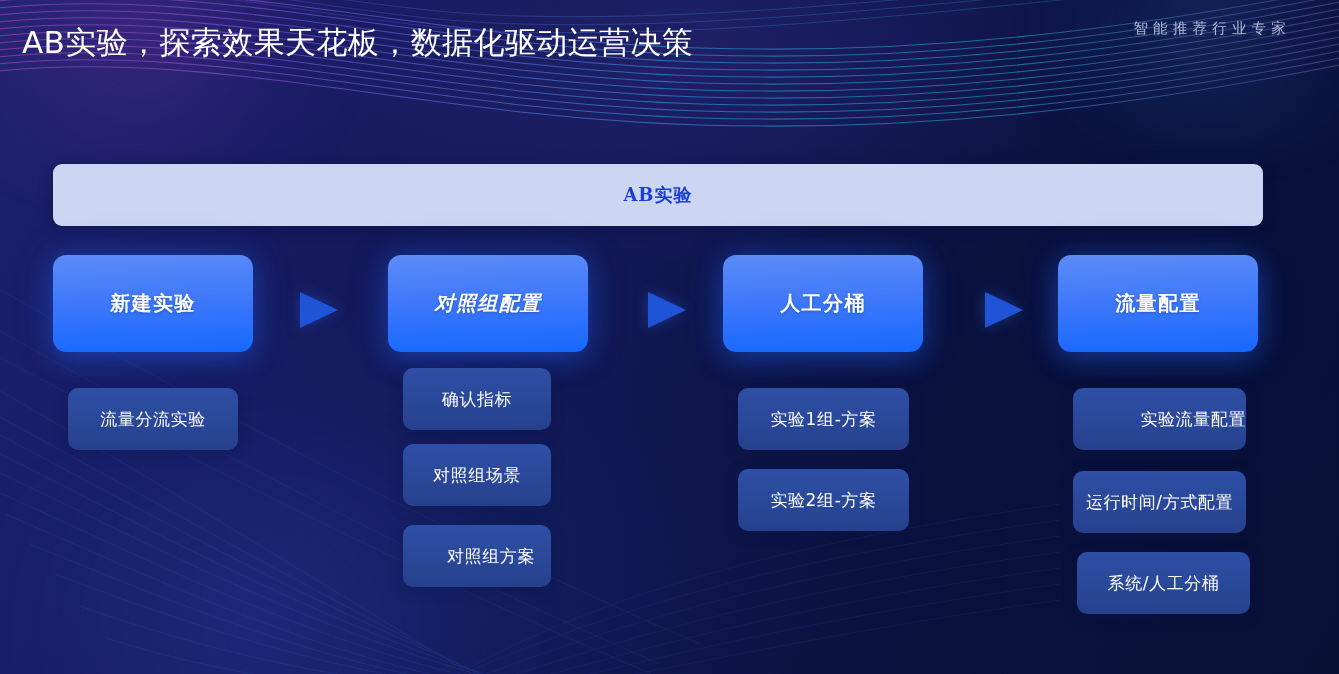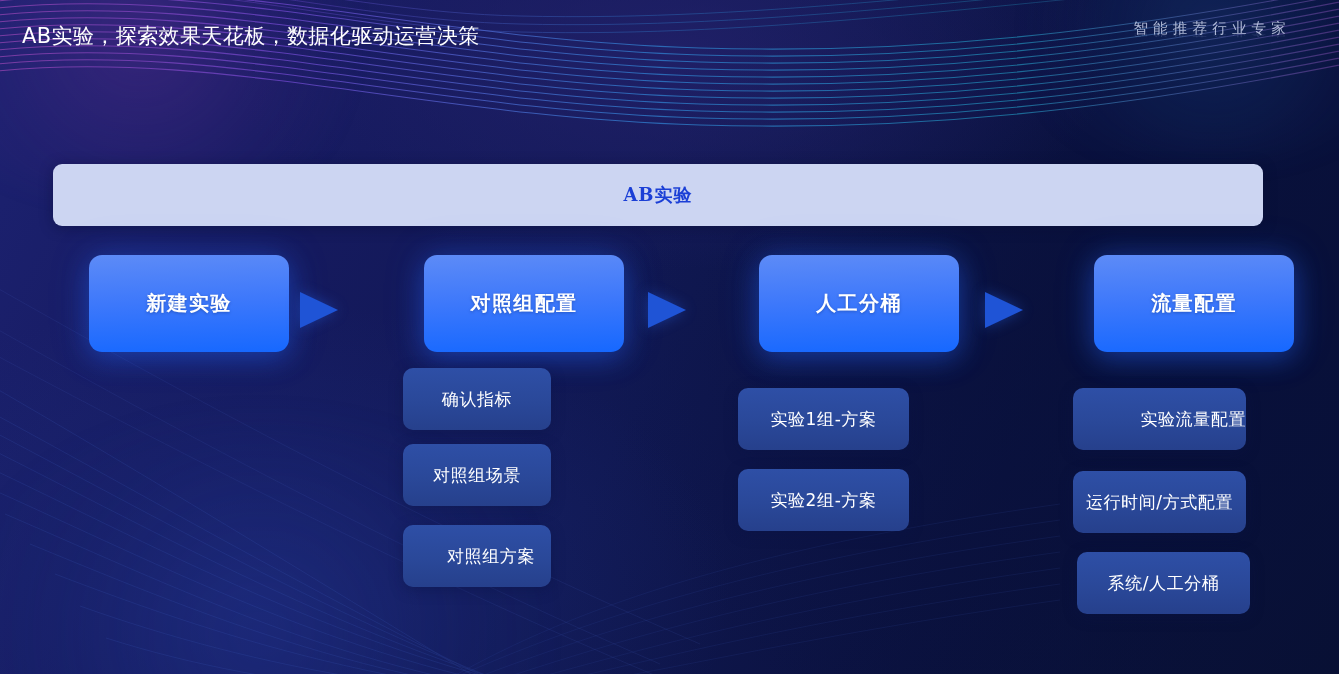--- a/index.html
+++ b/index.html
@@ -77,21 +77,21 @@
     white-space: nowrap;
     filter: blur(0.4px);
     -webkit-mask-image: linear-gradient(to bottom, rgba(0,0,0,0.9), rgba(0,0,0,0));
             mask-image: linear-gradient(to bottom, rgba(0,0,0,0.9), rgba(0,0,0,0));
   }
 
   
   .slide-title {
     position: absolute;
     left: 22px; top: 22px;
-    font-size: 21px;
+    font-size: 31px;
     color: #ffffff;
     font-family: "DejaVu Sans", "Liberation Sans", sans-serif;
     letter-spacing: 0.4px;
     white-space: nowrap;
     z-index: 5;
   }
 
   
   .header-banner {
     position: absolute;
@@ -113,33 +113,32 @@
 
   
   .stage-box {
     position: absolute;
     height: 97px;
     border-radius: 13px;
     background: linear-gradient(178deg, #5d8bf7 0%, #3d78fb 48%, #1668ff 100%);
     display: flex; align-items: center; justify-content: center;
     z-index: 4;
     box-shadow: 0 6px 26px rgba(30,90,230,0.42), 0 0 40px rgba(40,100,240,0.22);
-    margin-left: 36px;
   }
   .stage-box .stage-label {
     font-family: "DejaVu Serif", "Liberation Serif", serif;
     font-weight: bold;
     font-size: 20px;
     color: #ffffff;
     letter-spacing: 1.4px;
     text-shadow: 0 1px 3px rgba(10,30,90,0.35);
   }
 
   #stage-1 { left: 53px;   top: 255px; width: 200px; }
-  #stage-2 { left: 388px;  top: 255px; width: 200px; }
+  #stage-2 { left: 388px;  top: 255px; width: 200px; font-style: italic; }
   #stage-3 { left: 723px;  top: 255px; width: 200px; }
   #stage-4 { left: 1058px; top: 255px; width: 200px; }
 
   
   .flow-arrow {
     position: absolute;
     top: 292px;
     width: 0; height: 0;
     border-top: 18px solid transparent;
     border-bottom: 18px solid transparent;
@@ -270,20 +269,23 @@
     <span class="stage-label">人工分桶</span>
   </div>
   <div class="stage-box" id="stage-4">
     <span class="stage-label">流量配置</span>
   </div>
 
   <div class="flow-arrow" id="arrow-1"></div>
   <div class="flow-arrow" id="arrow-2"></div>
   <div class="flow-arrow" id="arrow-3"></div>
 
+  <div class="sub-box col-1" style="top:388px;">
+    <span class="sub-label">流量分流实验</span>
+  </div>
 
   <div class="sub-box col-2" style="top:368px;">
     <span class="sub-label">确认指标</span>
   </div>
   <div class="sub-box col-2" style="top:444px;">
     <span class="sub-label">对照组场景</span>
   </div>
   <div class="sub-box col-2" style="top:525px;padding-left:28px;">
     <span class="sub-label">对照组方案</span>
   </div>

